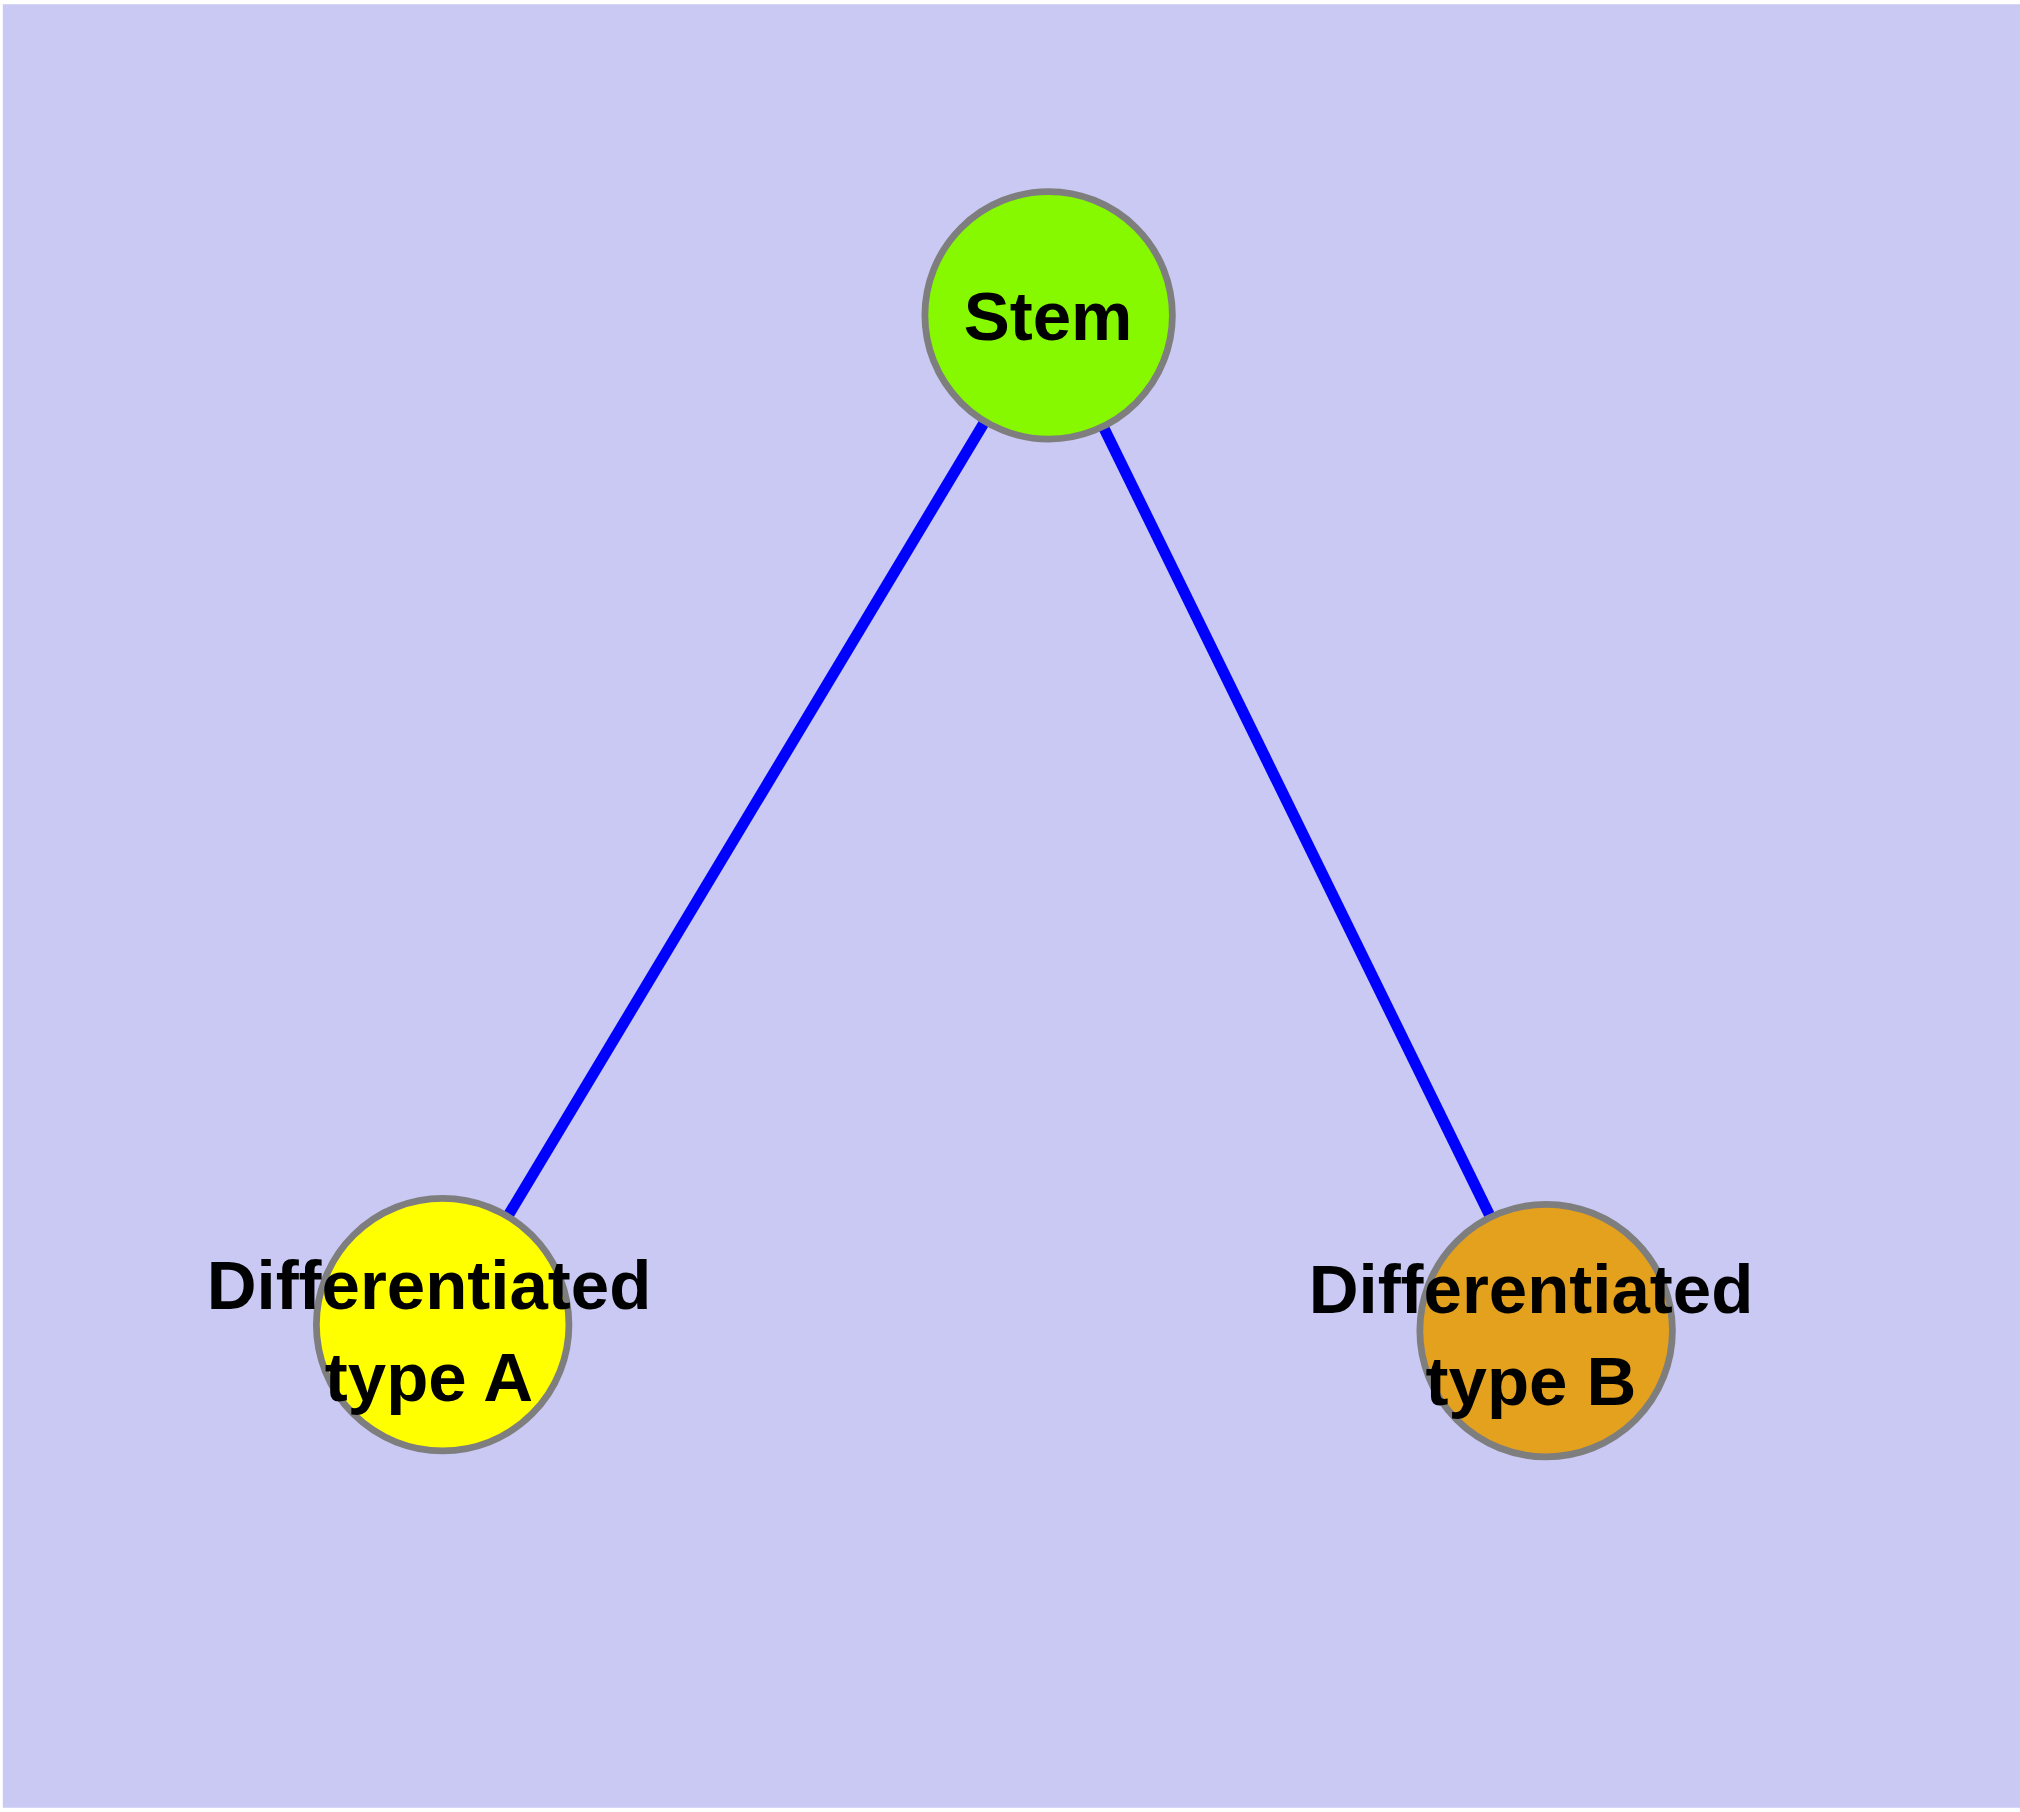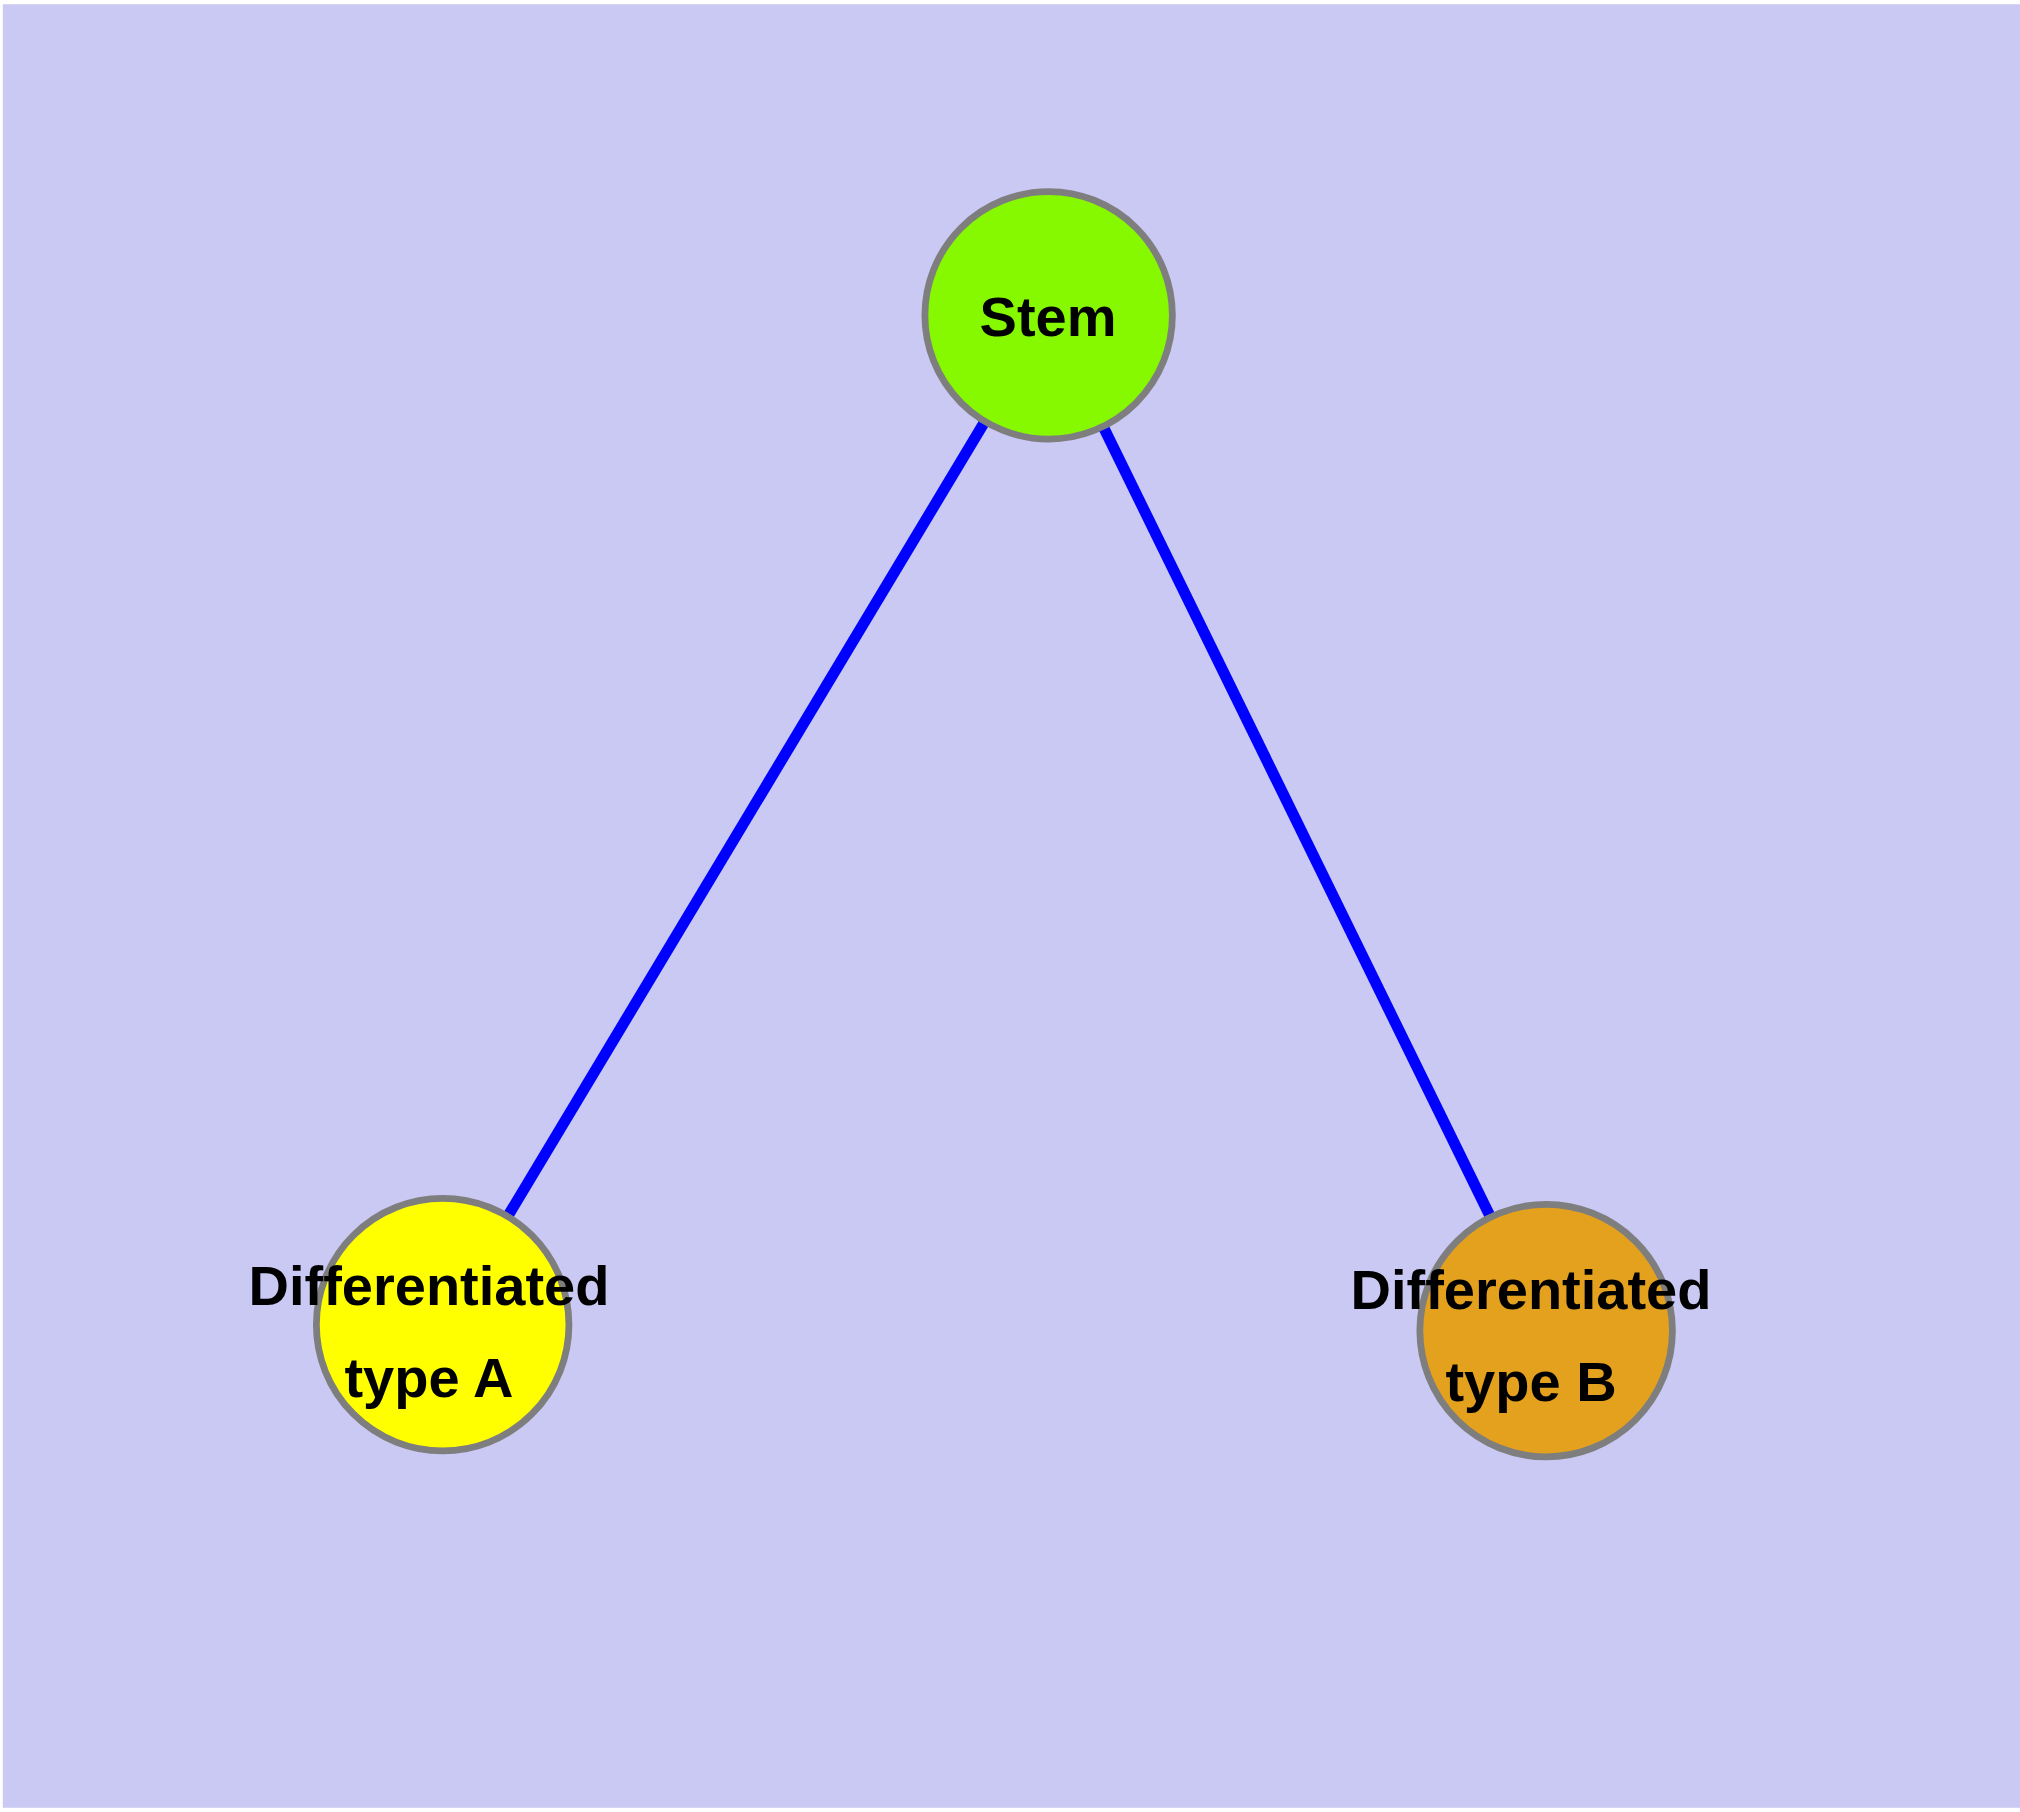--- a/index.html
+++ b/index.html
@@ -17,21 +17,21 @@
   .graph-svg {
     position: absolute;
     left: 0;
     top: 0;
   }
   .node-label {
     position: absolute;
     transform: translate(-50%, -50%);
     color: #000000;
     font-weight: bold;
-    font-size: 56px;
+    font-size: 69px;
     line-height: 92px;
     text-align: center;
     white-space: pre-line;
     letter-spacing: 0px;
   }
   .label-stem   { left: 1048px; top: 317px; }
   .label-type-a { left: 429px;  top: 1332px; }
   .label-type-b { left: 1531px; top: 1336px; }
 </style>
 </head>

